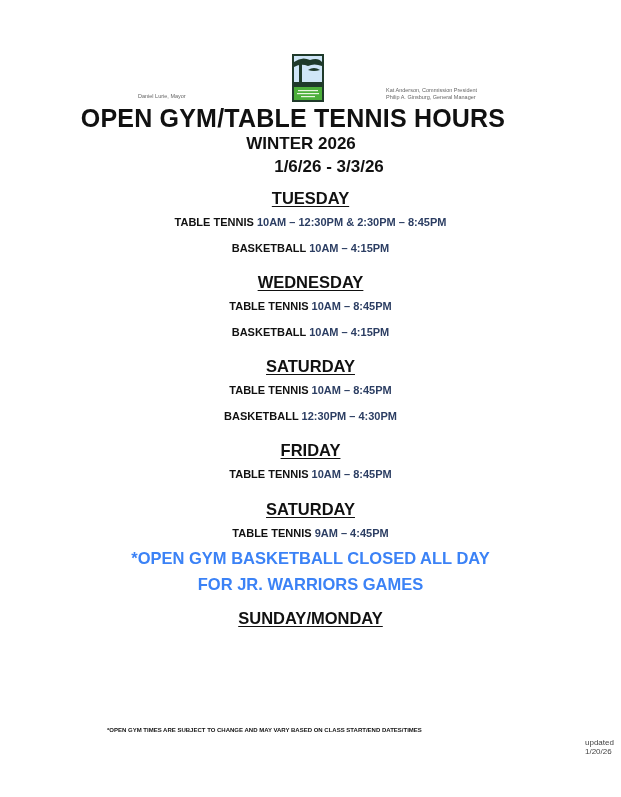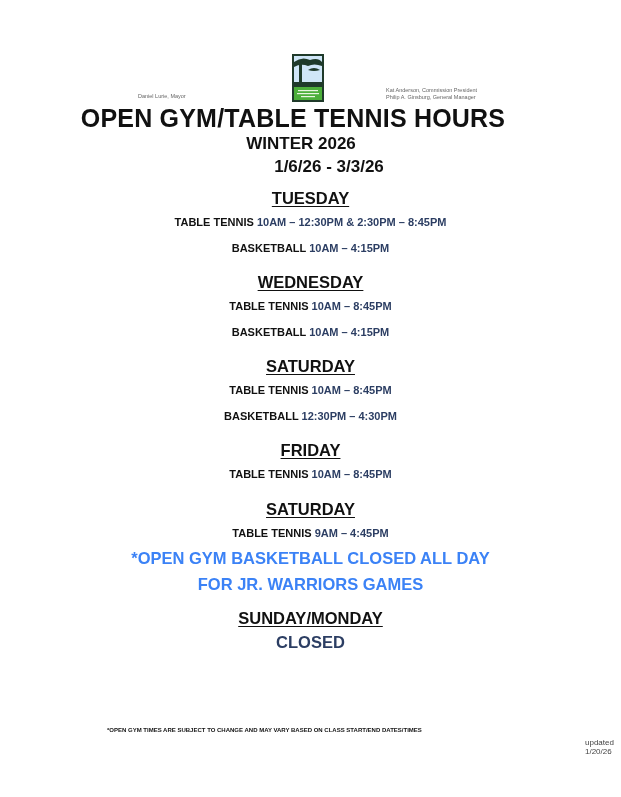--- a/index.html
+++ b/index.html
@@ -78,19 +78,18 @@
 
     <div class="section">
       <div class="day">SATURDAY</div>
       <div class="row"><span class="act">TABLE TENNIS</span> <span class="time">9AM – 4:45PM</span></div>
       <div class="note">*OPEN GYM BASKETBALL CLOSED ALL DAY</div>
       <div class="note">FOR JR. WARRIORS GAMES</div>
     </div>
 
     <div class="section">
       <div class="day">SUNDAY/MONDAY</div>
-      <div class="closed">CLOSED</div>
     </div>
   </div>
 
   <div class="footer">*OPEN GYM TIMES ARE SUBJECT TO CHANGE AND MAY VARY BASED ON CLASS START/END  DATES/TIMES</div>
   <div class="updated">updated 1/20/26</div>
 </div>
 
 </body></html>

